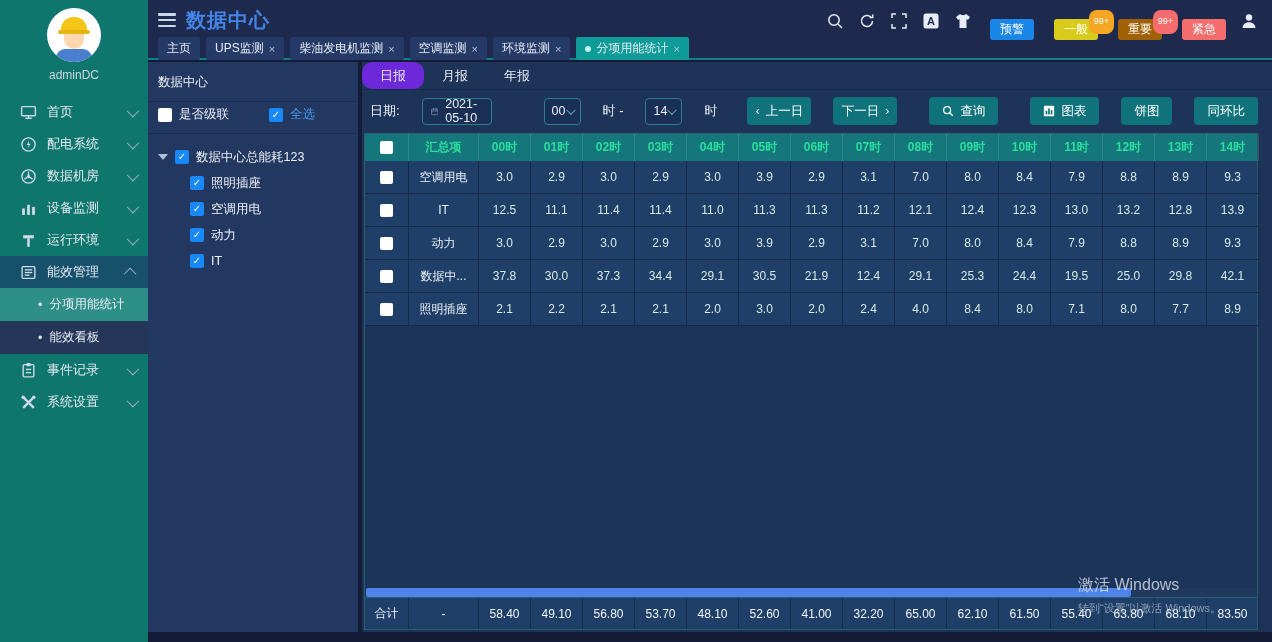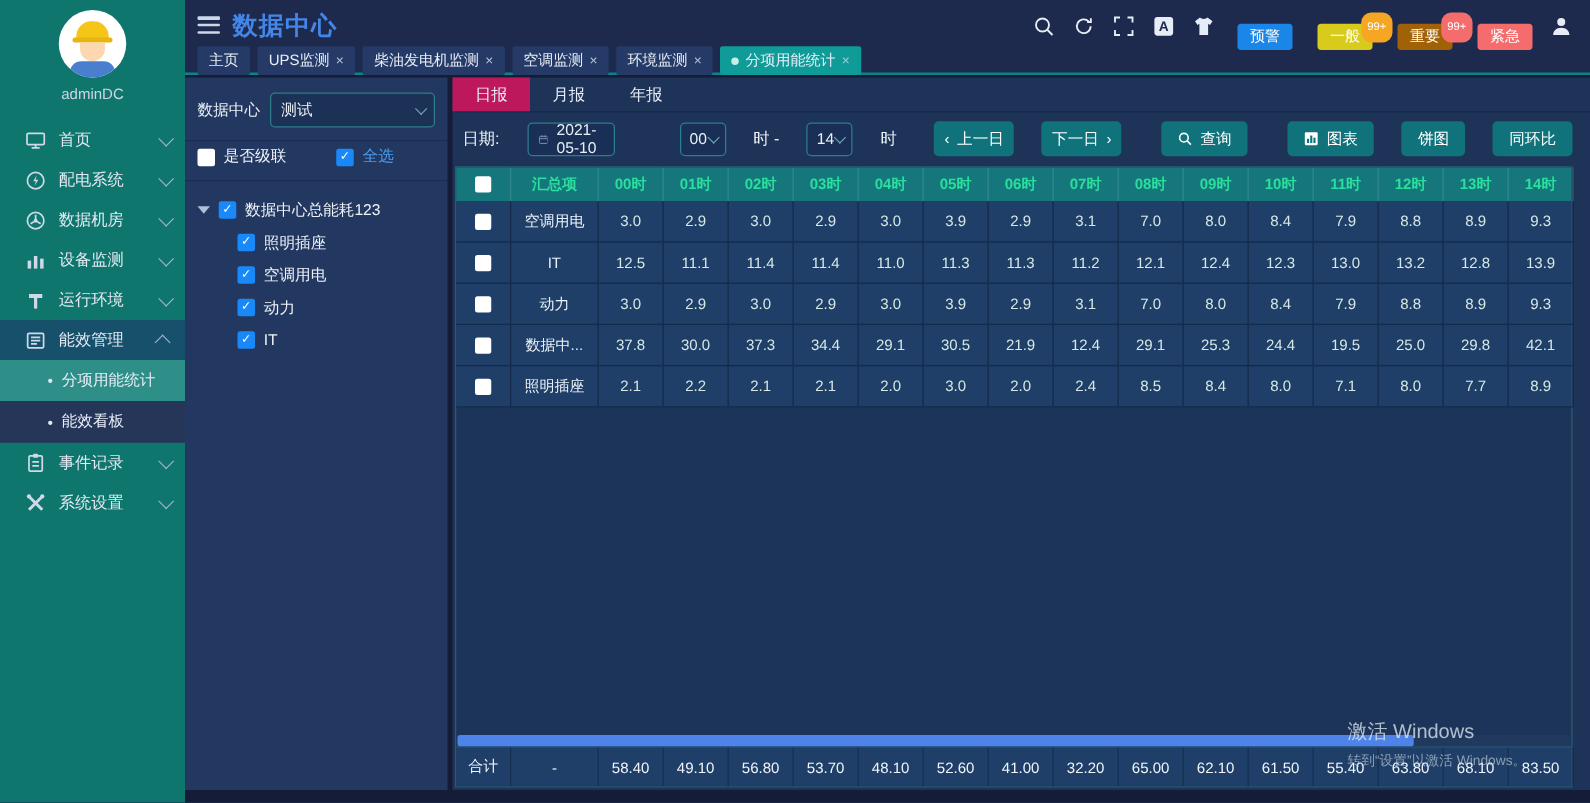--- a/index.html
+++ b/index.html
@@ -62,21 +62,21 @@
   .lbl.link { color:#4a9ef0; }
   .tree { padding:10px 10px; }
   .tree-root { display:flex; align-items:center; gap:7px; height:26px; }
   .caret { width:0; height:0; border-left:5px solid transparent; border-right:5px solid transparent; border-top:6px solid #aebfda; }
   .tree-children .tree-node { display:flex; align-items:center; gap:7px; height:26px; padding-left:32px; }
 
   
   .main-panel { position:absolute; left:362px; top:62px; width:910px; height:570px; background:#1d3357; z-index:3; }
   .report-tabs { display:flex; height:28px; border-bottom:1px solid #152a4e; }
   .rtab { padding:0 18px; display:flex; align-items:center; font-size:13px; color:#e8eef7; cursor:pointer; }
-  .rtab.active { background:#be185d; }
+  .rtab.active { background:#6d28d9;border-radius:10px; }
   .toolbar { height:42px; display:flex; align-items:center; padding:0 8px; gap:22px; }
   .tb-label { font-size:13px; color:#eef2f8; white-space:nowrap; }
   .date-input { width:150px; height:27px; background:#1a2f55; border:1px solid #2b7e8c; border-radius:4px; display:flex; align-items:center; padding:0 8px; gap:7px; cursor:pointer; }
   .date-input .val { font-size:12.5px; color:#e9eff7; }
   .hour-select { width:52px; height:27px; background:#1a2f55; border:1px solid #2b7e8c; border-radius:4px; display:flex; align-items:center; padding:0 7px; cursor:pointer; }
   .hour-select .val { flex:1; font-size:12.5px; color:#e9eff7; }
   .schev { width:7px; height:7px; border-right:1.4px solid #6fa5b5; border-bottom:1.4px solid #6fa5b5; transform:rotate(45deg) translateY(-2px); }
   .tbtn { height:28px; padding:0 13px; background:#10737c; border:none; border-radius:4px; color:#fff; font-size:12.5px; display:inline-flex; align-items:center; gap:6px; cursor:pointer; white-space:nowrap; }
   .tbtn svg { stroke:#fff; fill:none; stroke-width:1.5; }
   .tbtn .arrow { font-size:12px; }
@@ -305,24 +305,20 @@
     <span class="tab-dot"></span>
     <span>分项用能统计</span>
     <span class="tab-close">×</span>
   </div>
     </div>
 </header>
 
 <section class="filter-panel">
   <div class="dc-row">
     <span class="dc-label">数据中心</span>
-    <div class="dc-select">
-      <span class="val">测试</span>
-      <span class="schev"></span>
-    </div>
   </div>
   <div class="cascade-row">
     <span class="cb white"></span>
     <span class="lbl">是否级联</span>
     <span class="gap"></span>
     <span class="cb blue">✓</span>
     <span class="lbl link">全选</span>
   </div>
   <div class="tree">
     <div class="tree-root">
@@ -537,21 +533,21 @@
           </div>
           <div class="t-cell rowlabel">照明插座</div>
           <div class="t-cell">2.1</div>
           <div class="t-cell">2.2</div>
           <div class="t-cell">2.1</div>
           <div class="t-cell">2.1</div>
           <div class="t-cell">2.0</div>
           <div class="t-cell">3.0</div>
           <div class="t-cell">2.0</div>
           <div class="t-cell">2.4</div>
-          <div class="t-cell">8.5</div>
+          <div class="t-cell">4.0</div>
           <div class="t-cell">8.4</div>
           <div class="t-cell">8.0</div>
           <div class="t-cell">7.1</div>
           <div class="t-cell">8.0</div>
           <div class="t-cell">7.7</div>
           <div class="t-cell">8.9</div>
         </div>
       </div>
     <div class="t-fill"></div>
     <div class="t-scroll">

